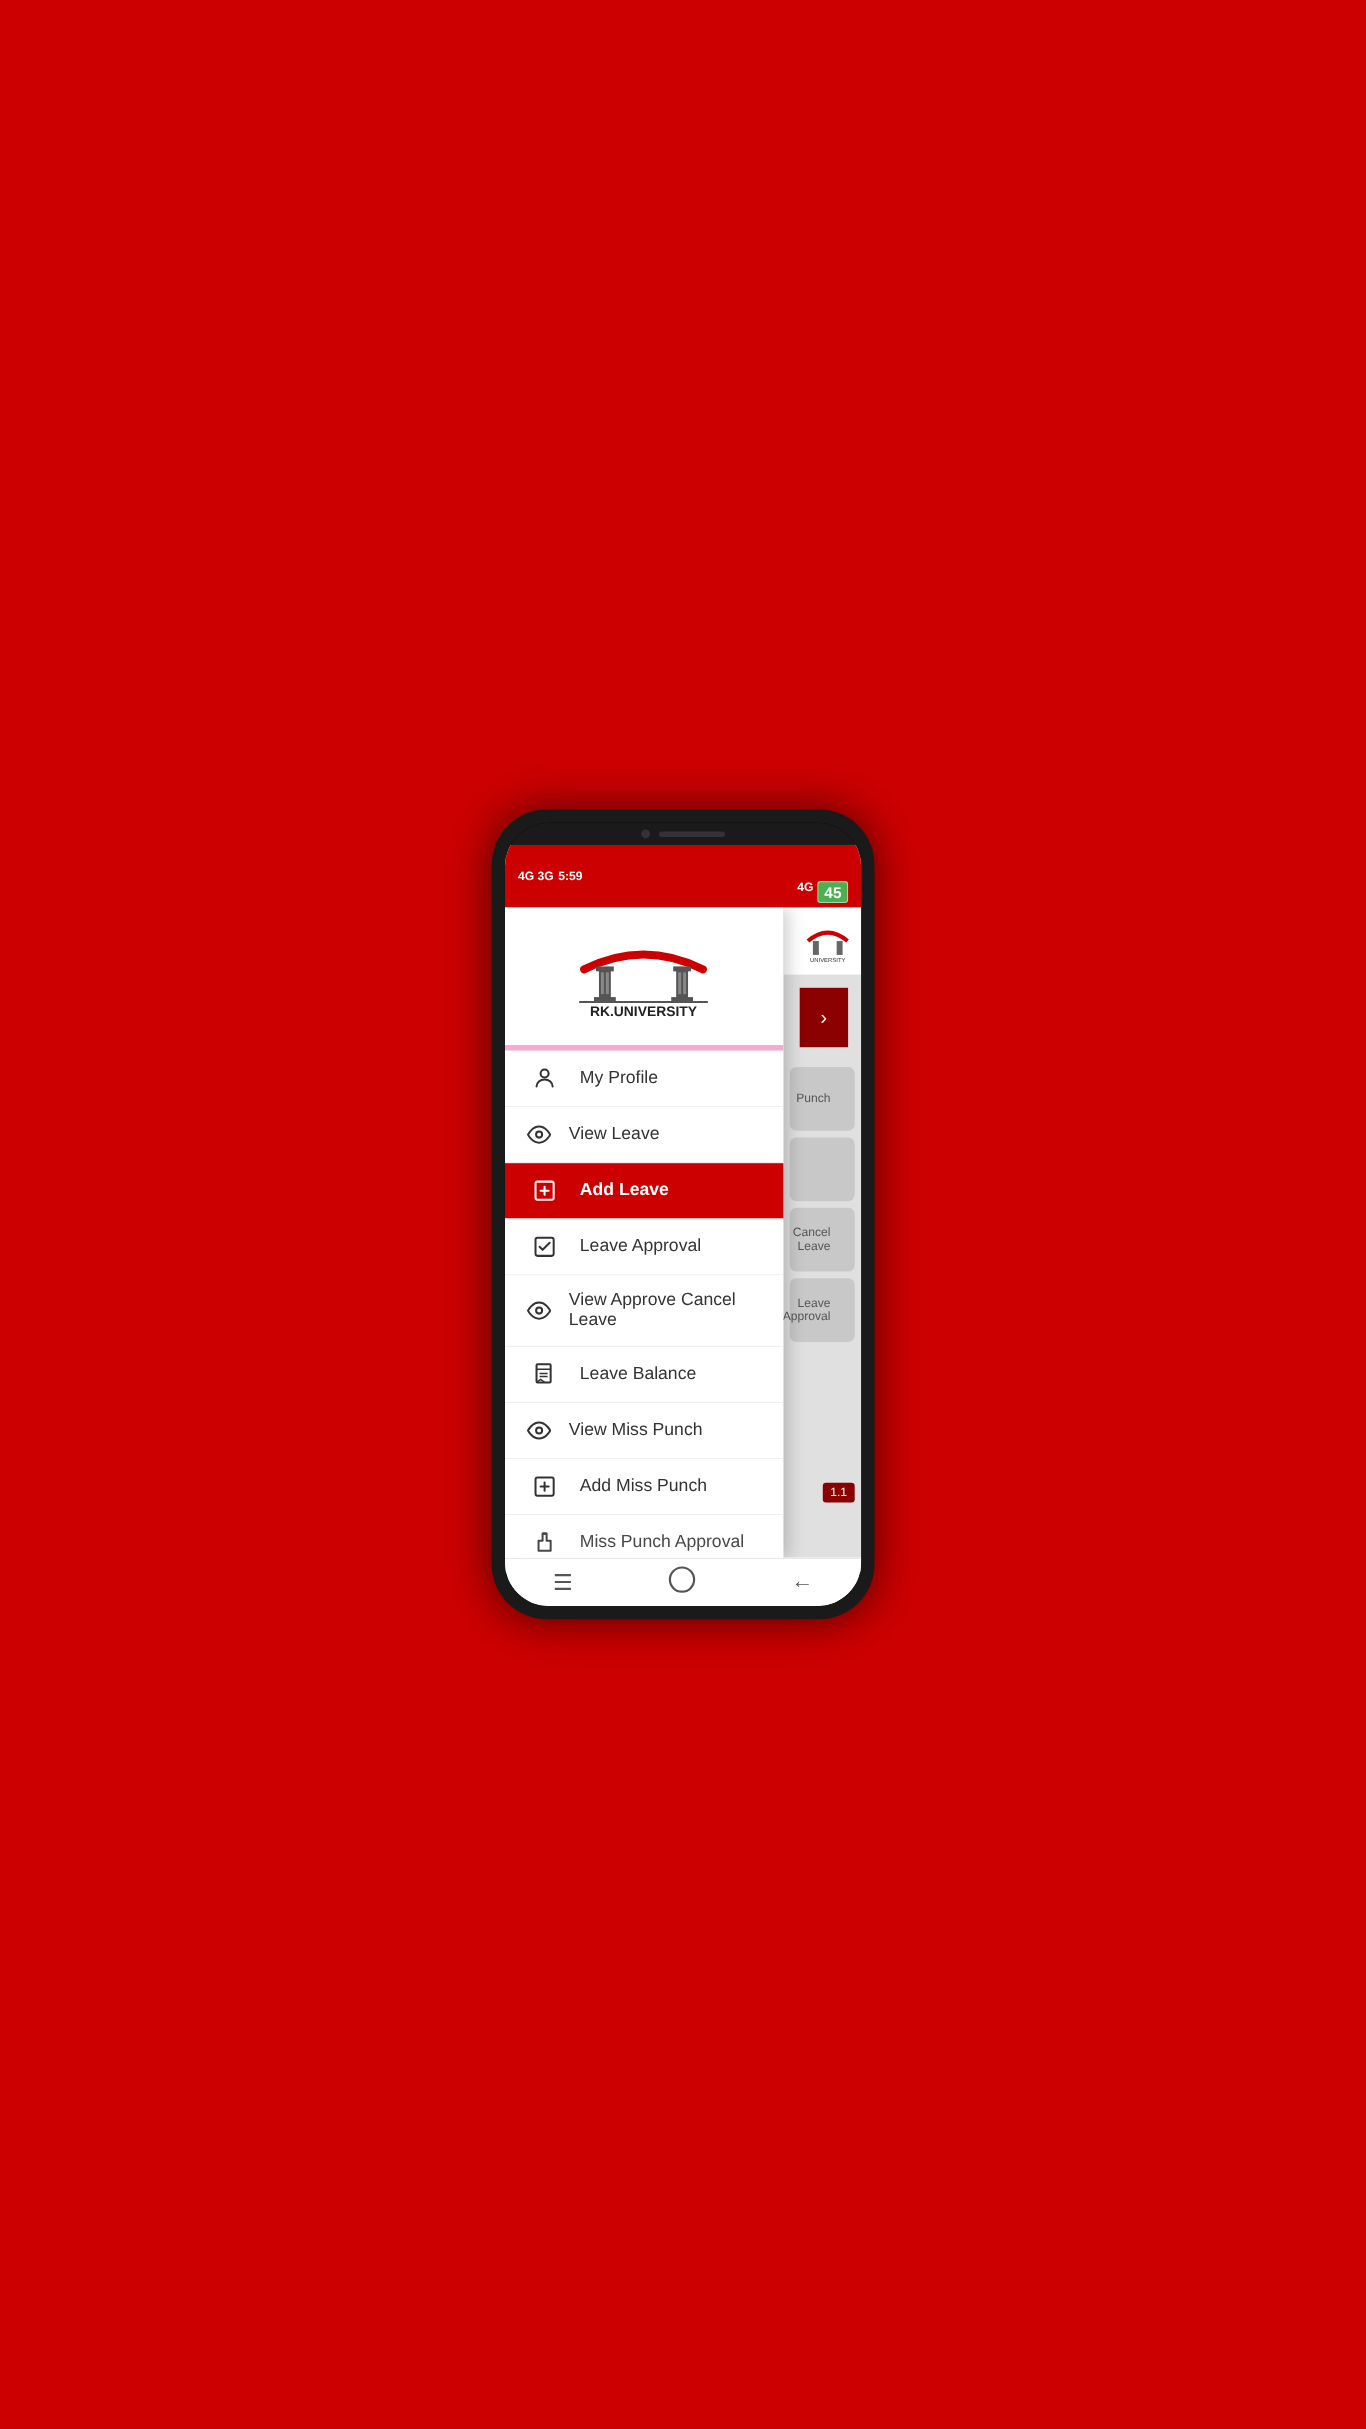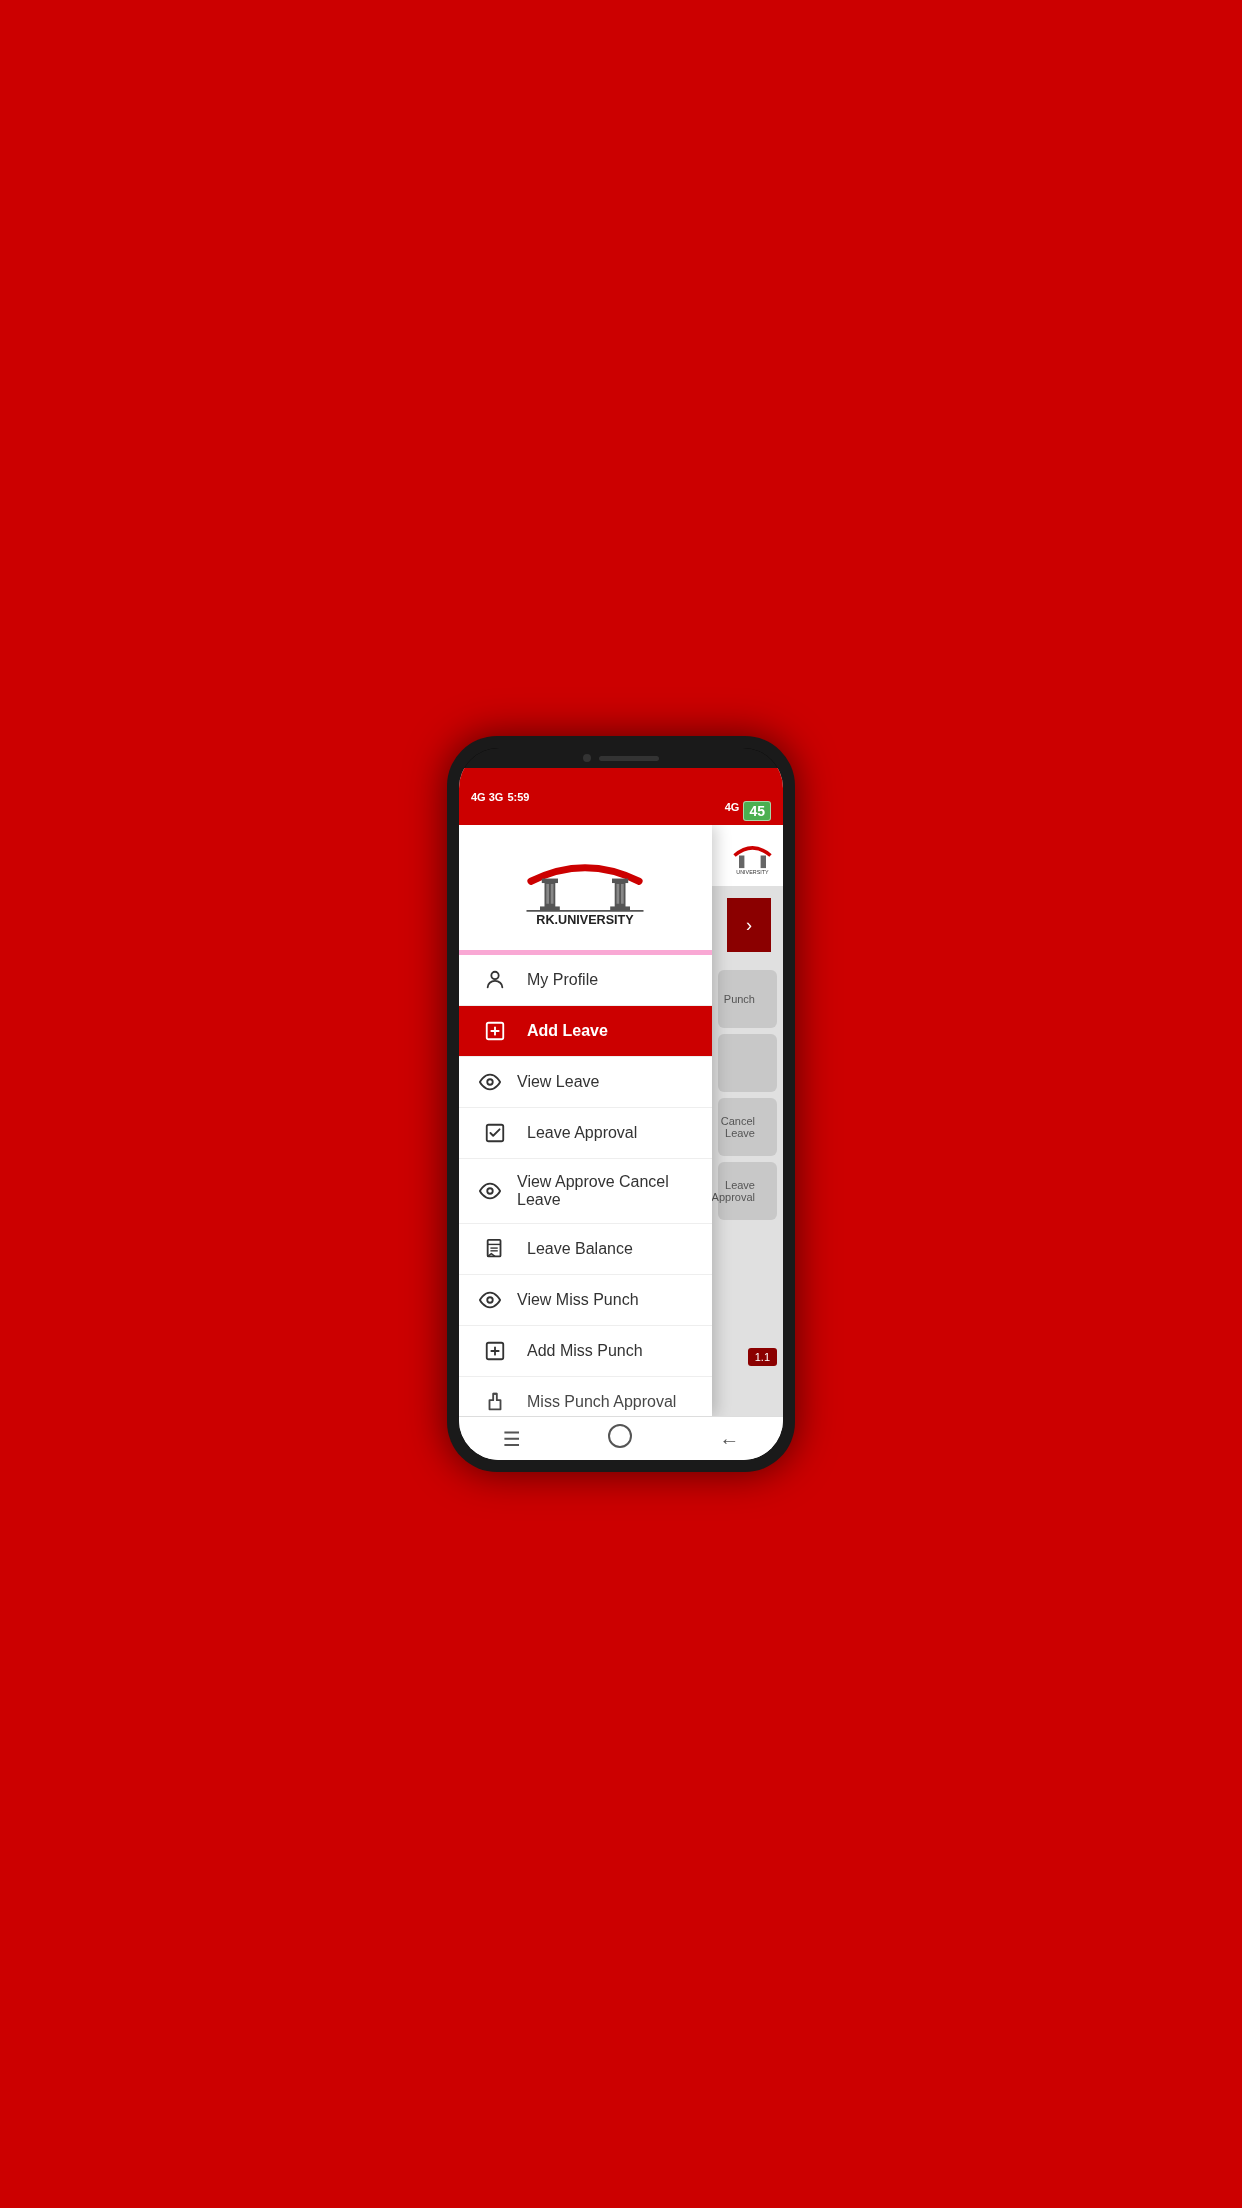--- a/index.html
+++ b/index.html
@@ -363,39 +363,39 @@
             <div class="menu-item">
               <div class="menu-icon">
                 <svg width="22" height="22" viewBox="0 0 24 24" fill="none" xmlns="http://www.w3.org/2000/svg">
                   <circle cx="12" cy="7" r="4" stroke="#333" stroke-width="2"></circle>
                   <path d="M4 20c0-4 3.6-7 8-7s8 3 8 7" stroke="#333" stroke-width="2" stroke-linecap="round"></path>
                 </svg>
               </div>
               <span class="menu-label">My Profile</span>
             </div>
 
+            <div class="menu-item">
+              <div class="menu-icon eye-icon">
+                <svg width="22" height="22" viewBox="0 0 24 24" fill="none" xmlns="http://www.w3.org/2000/svg">
+                  <path d="M1 12s4-8 11-8 11 8 11 8-4 8-11 8-11-8-11-8z" stroke="#333" stroke-width="2"></path>
+                  <circle cx="12" cy="12" r="3" stroke="#333" stroke-width="2"></circle>
+                </svg>
+              </div>
+              <span class="menu-label">View Leave</span>
+            </div>
+
             <div class="menu-item active">
               <div class="menu-icon">
                 <svg class="icon-svg" width="22" height="22" viewBox="0 0 24 24" fill="none" xmlns="http://www.w3.org/2000/svg">
                   <rect x="3" y="3" width="18" height="18" rx="2" stroke="white" stroke-width="2"></rect>
                   <line x1="12" y1="8" x2="12" y2="16" stroke="white" stroke-width="2" stroke-linecap="round"></line>
                   <line x1="8" y1="12" x2="16" y2="12" stroke="white" stroke-width="2" stroke-linecap="round"></line>
                 </svg>
               </div>
               <span class="menu-label">Add Leave</span>
-            </div>
-
-            <div class="menu-item">
-              <div class="menu-icon eye-icon">
-                <svg width="22" height="22" viewBox="0 0 24 24" fill="none" xmlns="http://www.w3.org/2000/svg">
-                  <path d="M1 12s4-8 11-8 11 8 11 8-4 8-11 8-11-8-11-8z" stroke="#333" stroke-width="2"></path>
-                  <circle cx="12" cy="12" r="3" stroke="#333" stroke-width="2"></circle>
-                </svg>
-              </div>
-              <span class="menu-label">View Leave</span>
             </div>
 
 
             <div class="menu-item">
               <div class="menu-icon">
                 <svg width="22" height="22" viewBox="0 0 24 24" fill="none" xmlns="http://www.w3.org/2000/svg">
                   <rect x="3" y="3" width="18" height="18" rx="2" stroke="#333" stroke-width="2"></rect>
                   <polyline points="7,12 10,15 17,8" stroke="#333" stroke-width="2" stroke-linecap="round" stroke-linejoin="round"></polyline>
                 </svg>
               </div>

